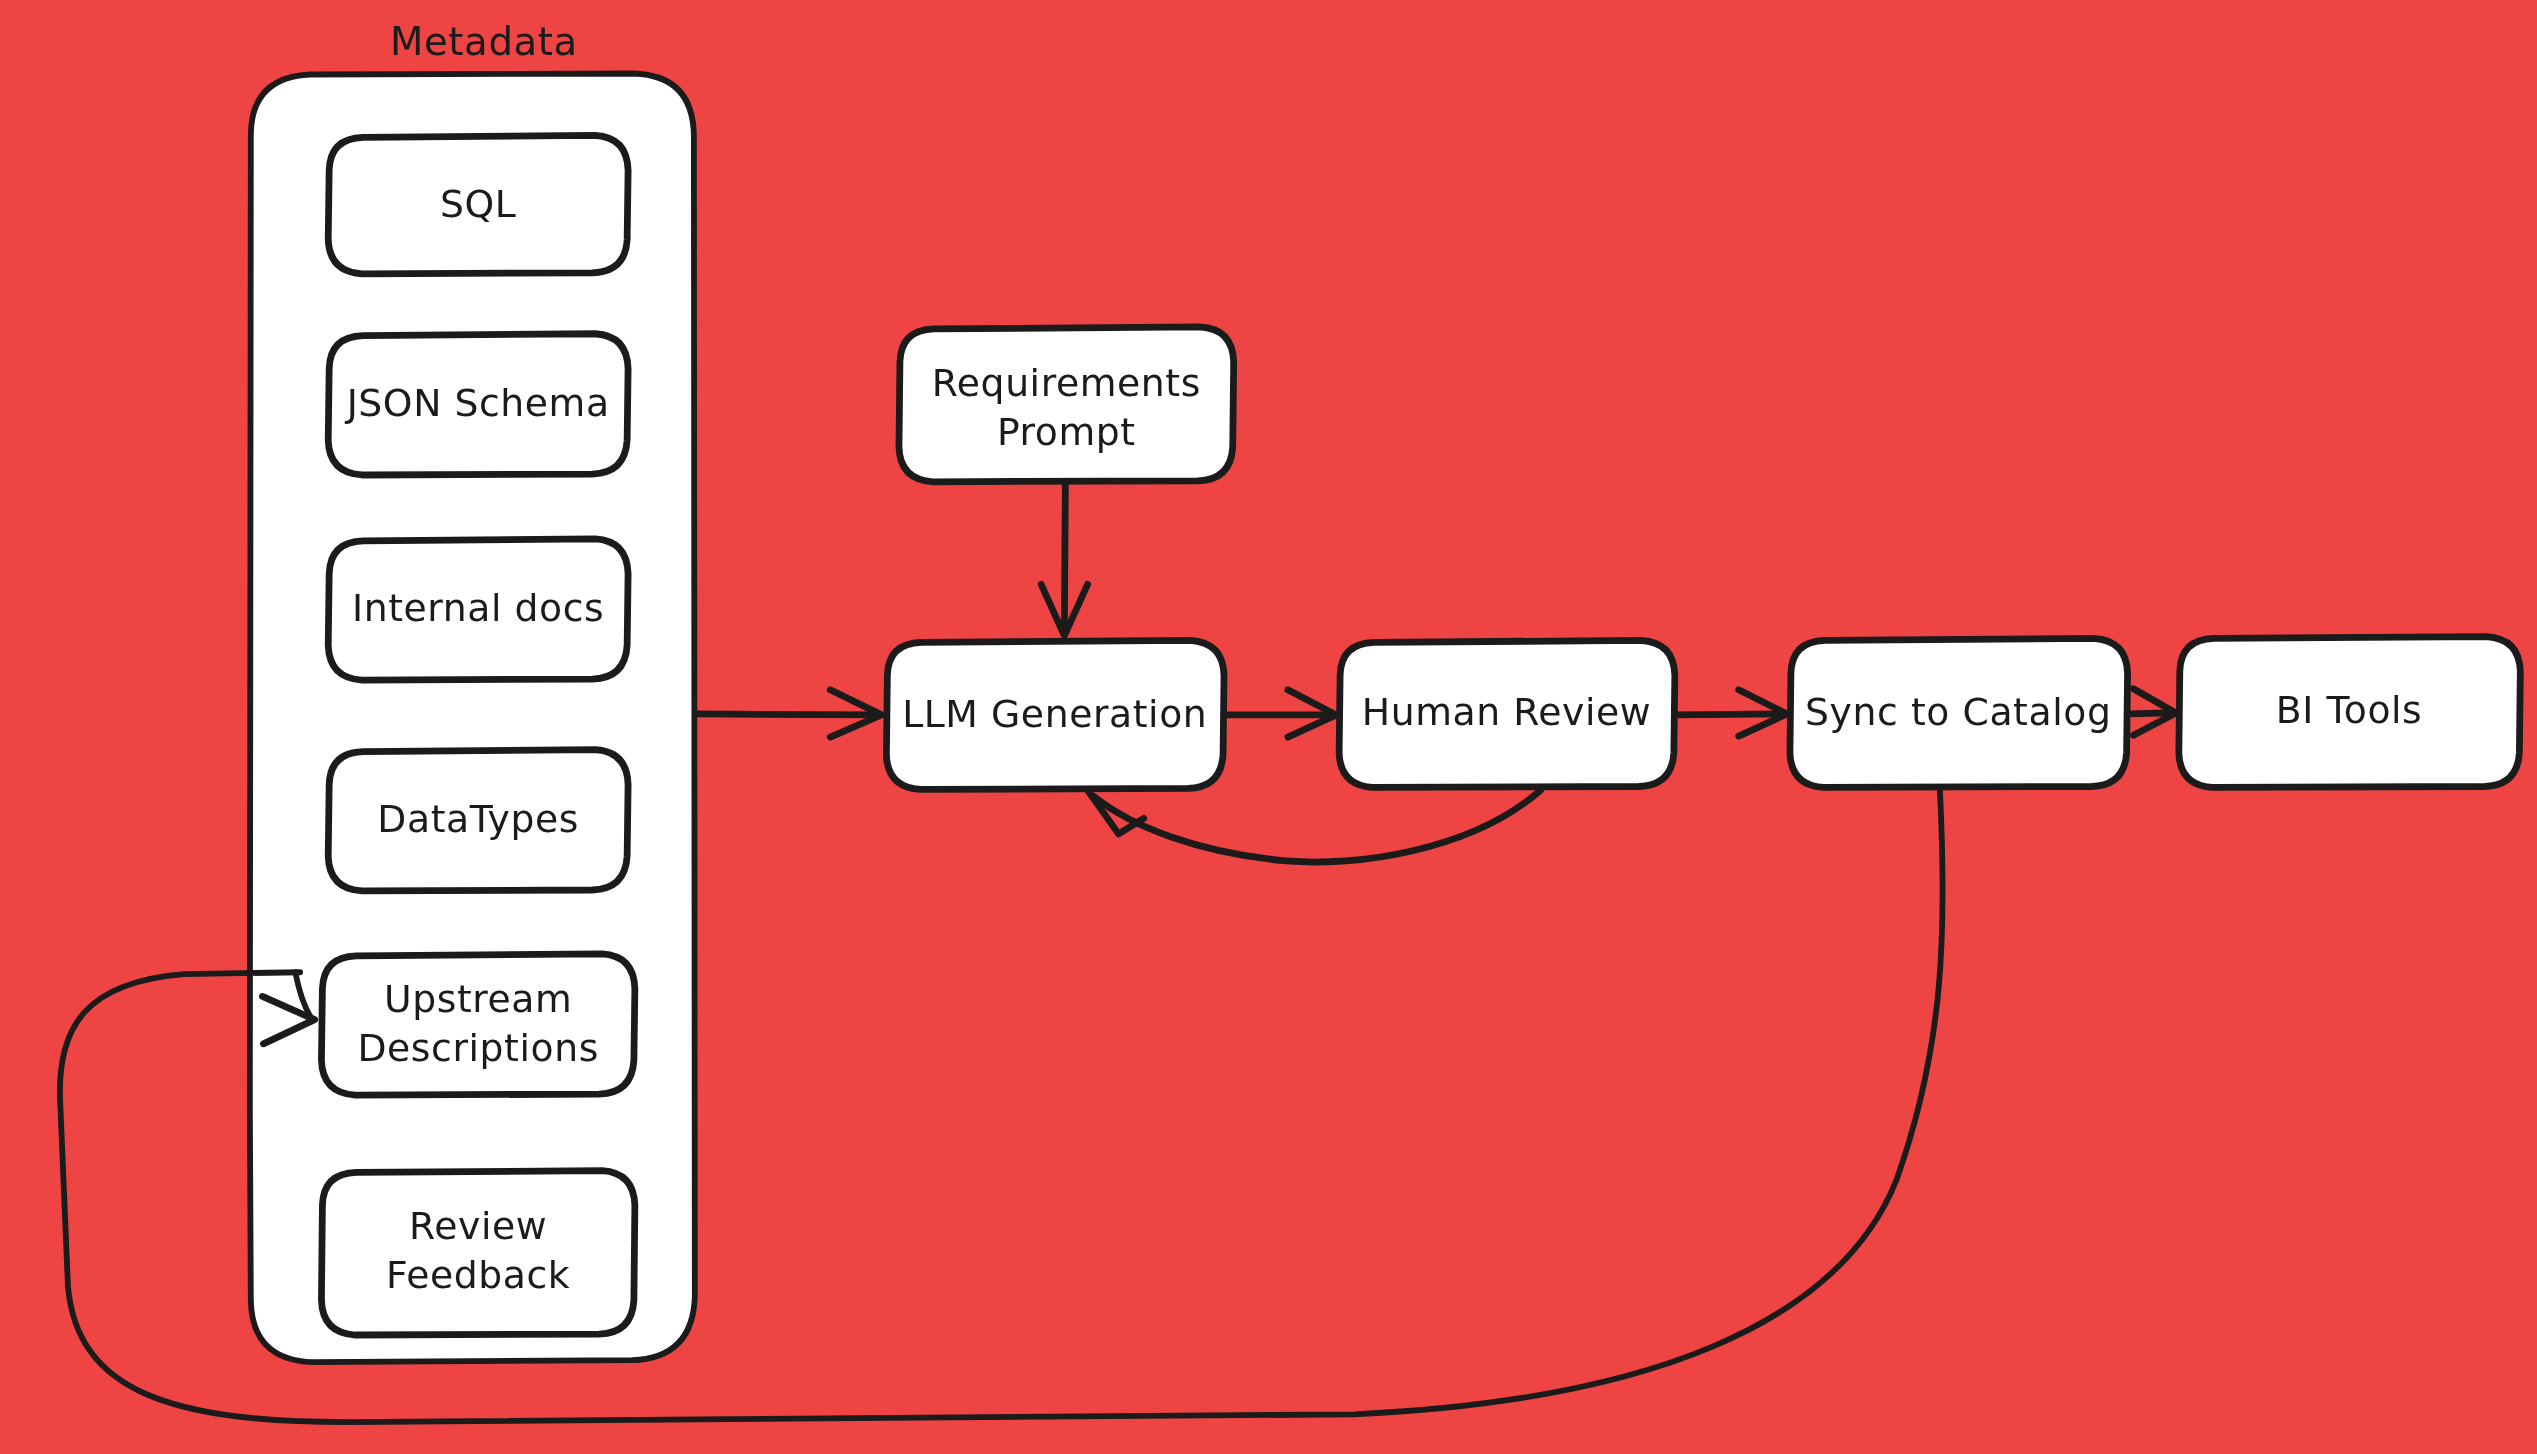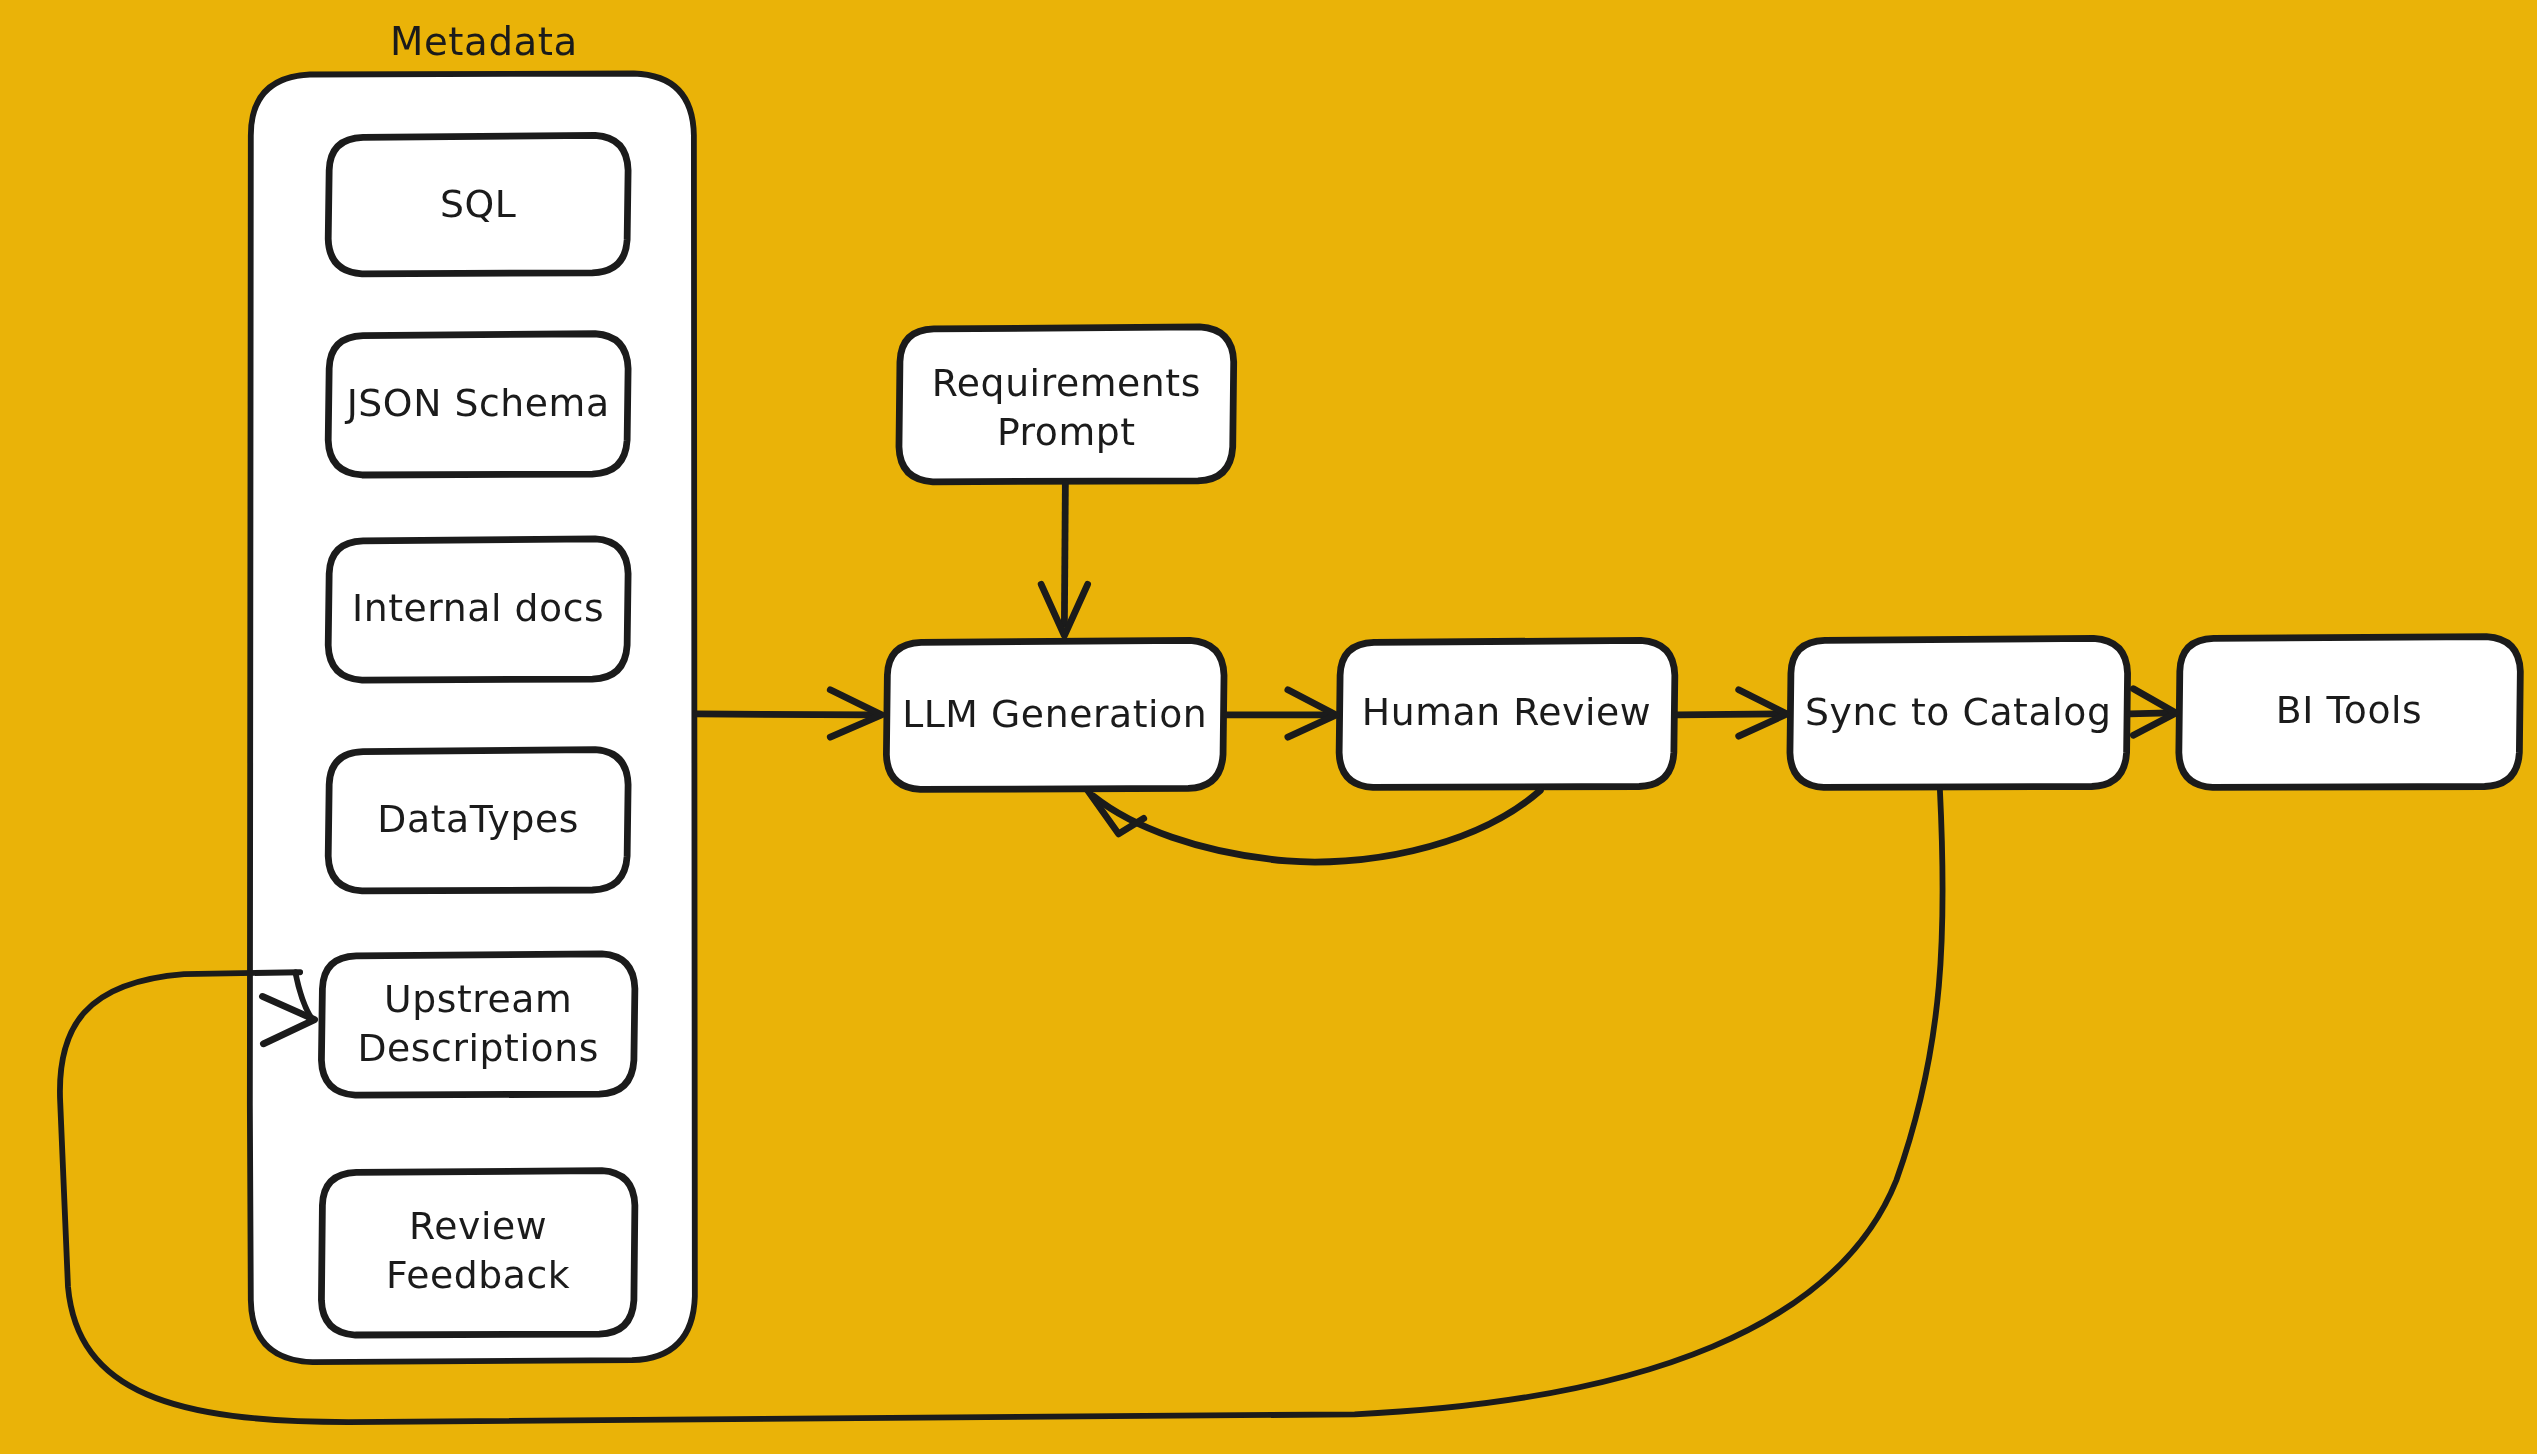--- a/index.html
+++ b/index.html
@@ -10,21 +10,21 @@
   body {
     width: 2538px;
     height: 1454px;
     overflow: hidden;
     font-family: "DejaVu Sans", sans-serif;
   }
   #diagram-root {
     position: relative;
     width: 2538px;
     height: 1454px;
-    background: #eab308;
+    background: #ef4444;
   }
   svg#flow {
     display: block;
     width: 2538px;
     height: 1454px;
   }
   .node-shape {
     fill: #ffffff;
     stroke: #1b1b1b;
     stroke-width: 7;

